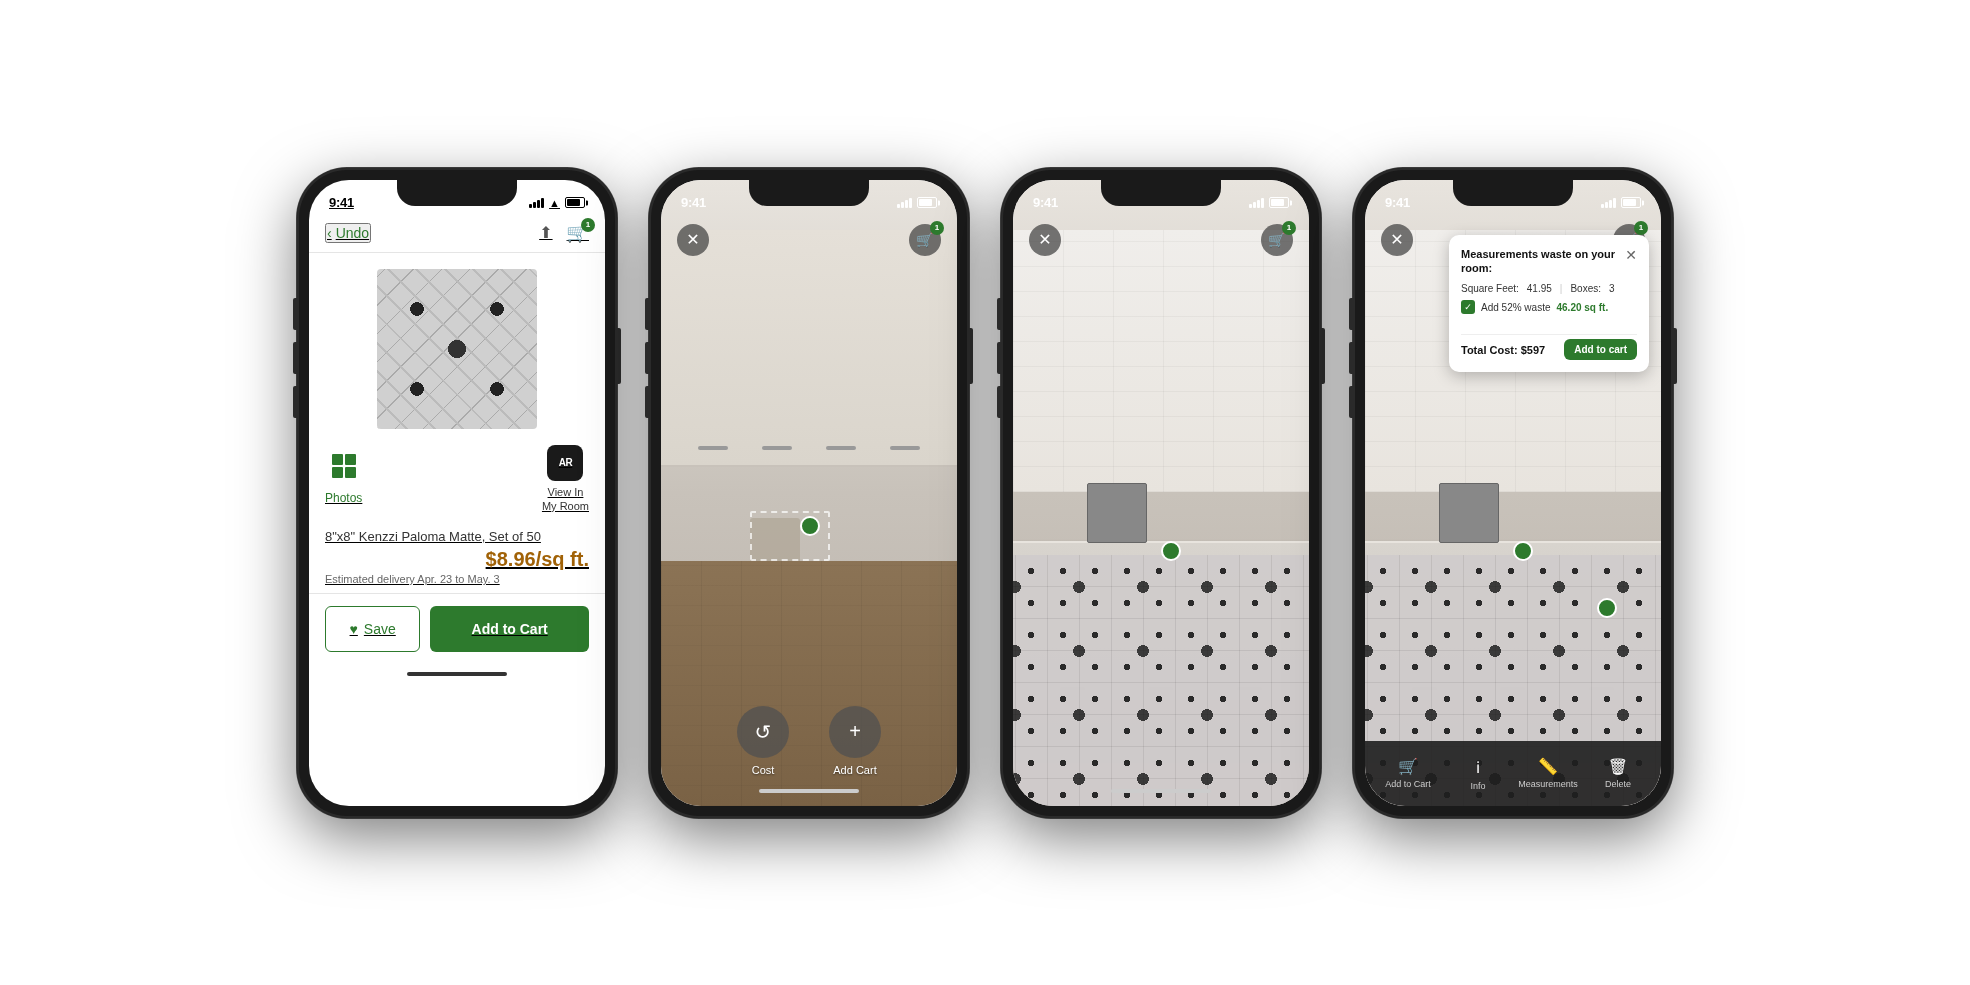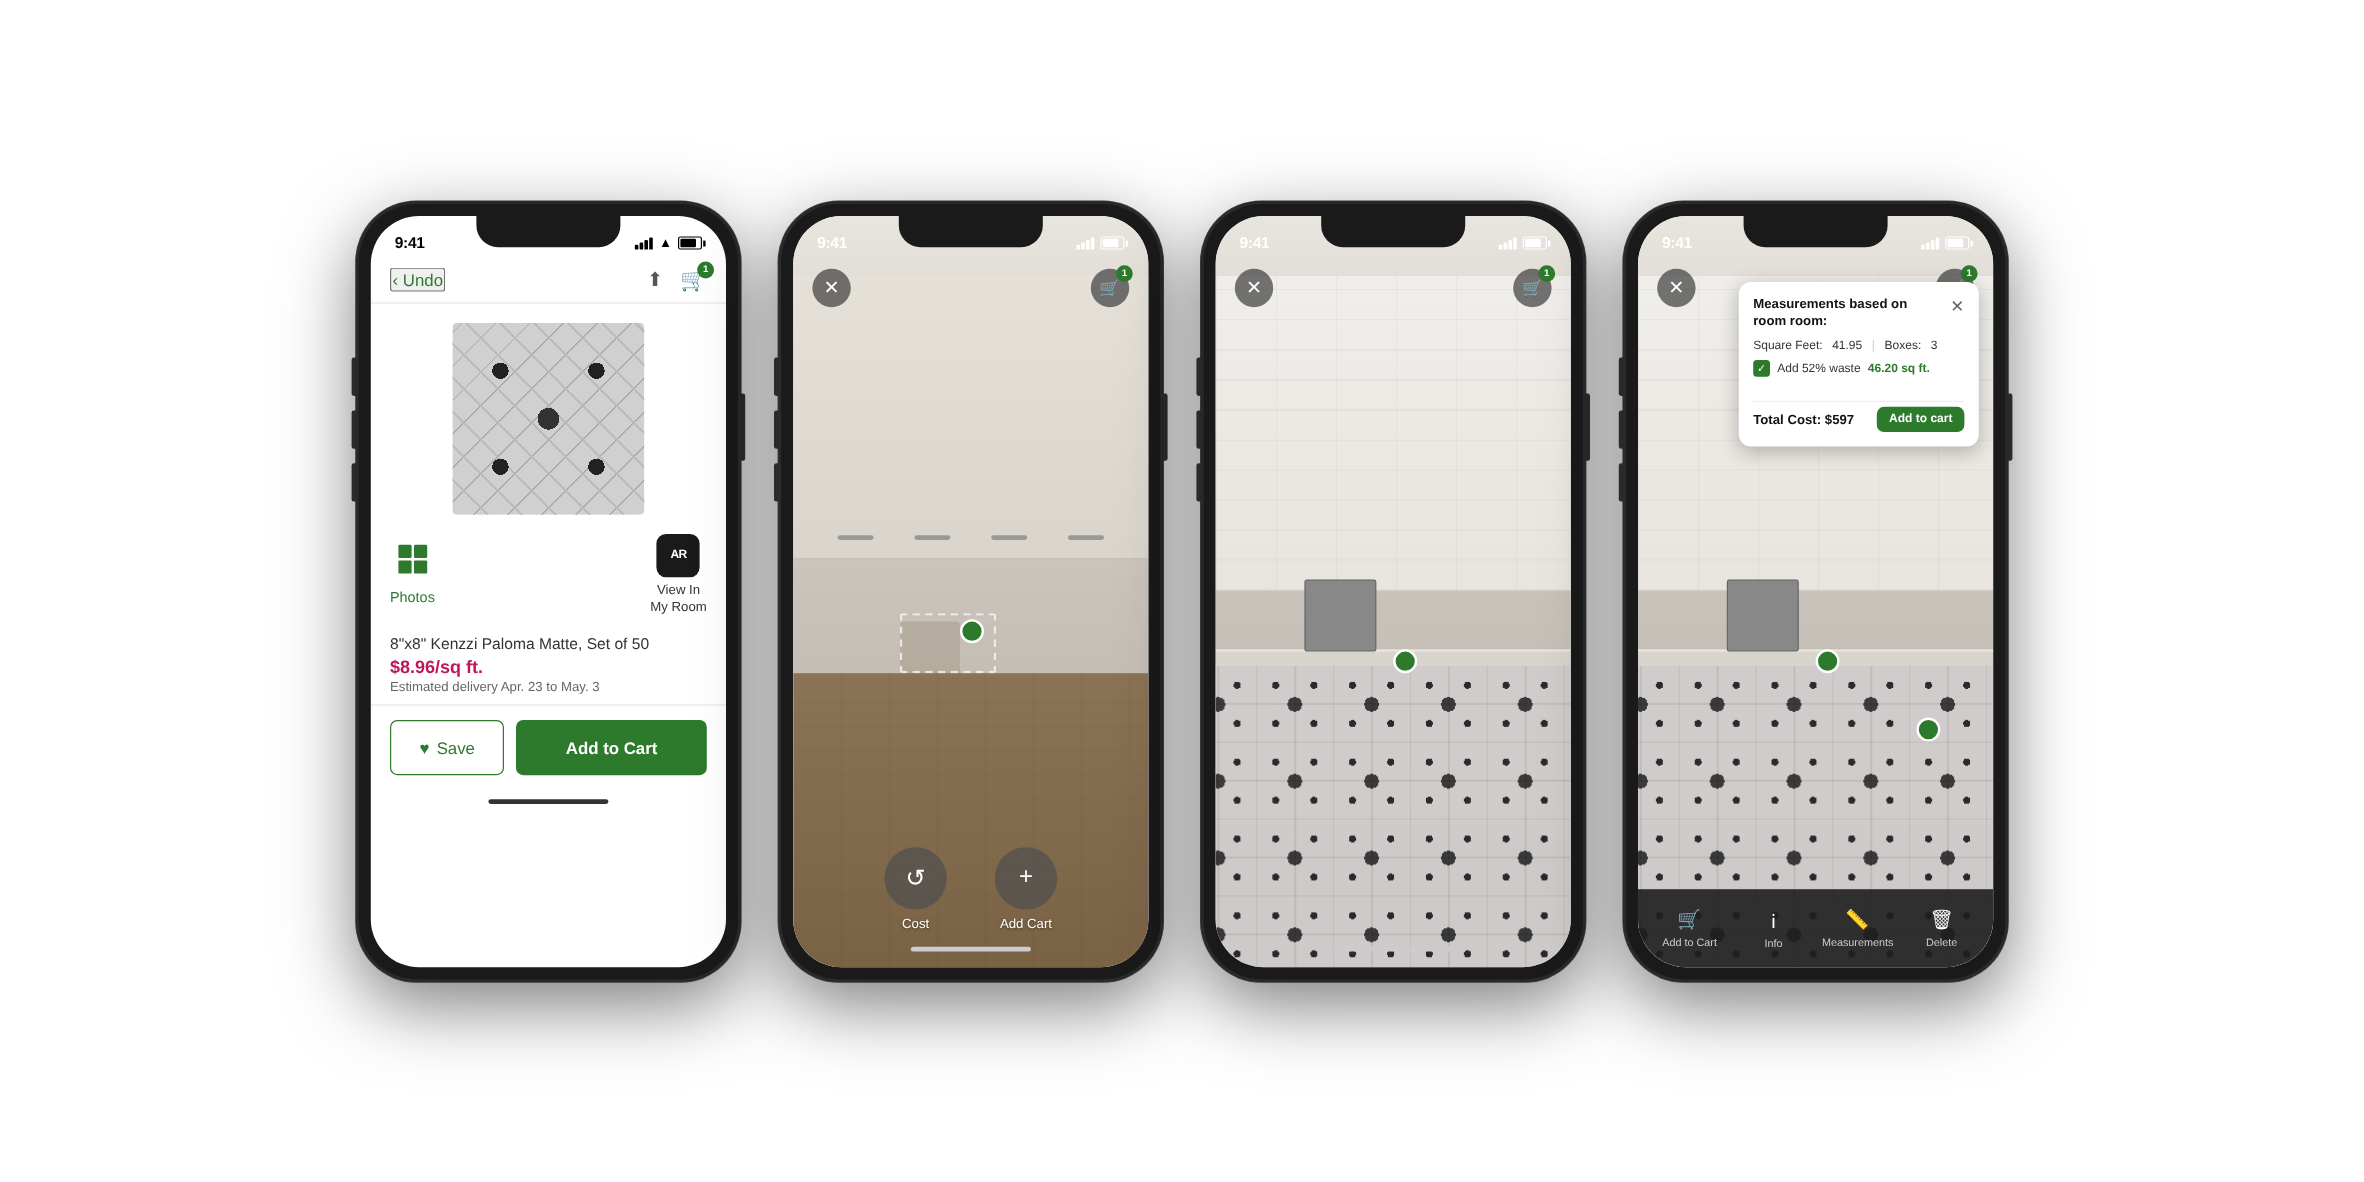--- a/index.html
+++ b/index.html
@@ -26,20 +26,21 @@
       height: 650px;
       background: #1a1a1a;
       border-radius: 50px;
       padding: 12px;
       box-shadow:
         0 0 0 1px #3a3a3a,
         0 20px 60px rgba(0,0,0,0.5),
         inset 0 0 0 2px #2a2a2a;
       position: relative;
       flex-shrink: 0;
+      text-decoration: underline;
     }
     .phone-screen {
       width: 100%;
       height: 100%;
       border-radius: 40px;
       overflow: hidden;
       background: #fff;
       position: relative;
     }
     
@@ -215,21 +216,21 @@
       font-size: 10px;
       font-weight: 800;
       letter-spacing: -0.5px;
     }
     .ar-label { font-size: 11px; color: #333; text-align: center; line-height: 1.3; }
     .product-info {
       padding: 8px 16px;
       flex: 1;
     }
     .product-name { font-size: 13px; color: #333; margin-bottom: 4px; }
-    .product-price { font-size: 15px; font-weight: 600; color: #be185d; margin-bottom: 2px; }
+    .product-price { font-size: 20px; font-weight: 600; color: #a16207; margin-bottom: 2px; text-align: right; }
     .product-delivery { font-size: 11px; color: #666; }
     .product-actions {
       padding: 12px 16px;
       display: flex;
       gap: 10px;
       border-top: 1px solid #e5e5e5;
     }
     .save-btn {
       flex: 1;
       padding: 14px;
@@ -800,21 +801,21 @@
 
         <div class="cart-badge-ar">
           <div class="cart-icon-ar">
             🛒
             <div class="badge-dot">1</div>
           </div>
         </div>
 
         <div class="measurement-panel">
           <div class="panel-header">
-            <span class="panel-title">Measurements based on room room:</span>
+            <span class="panel-title">Measurements waste on your room:</span>
             <span class="panel-close">✕</span>
           </div>
           <div class="panel-row">
             <span>Square Feet:</span>
             <span>41.95</span>
             <span class="panel-divider">|</span>
             <span>Boxes:</span>
             <span>3</span>
           </div>
           <div class="panel-check-row">

